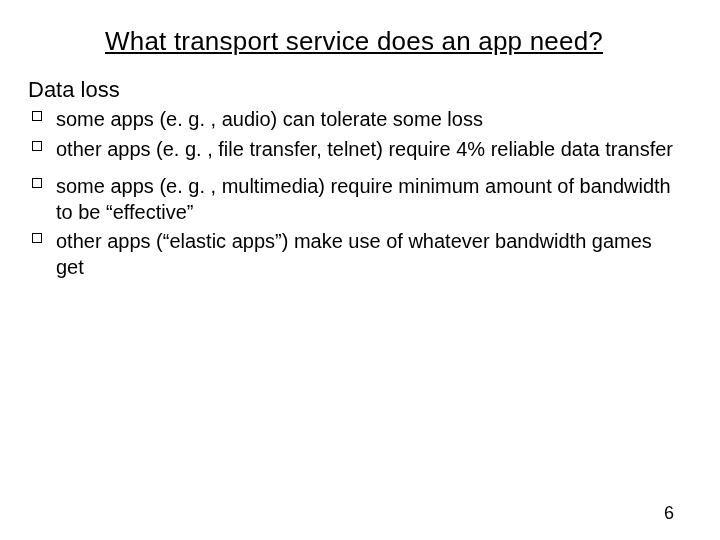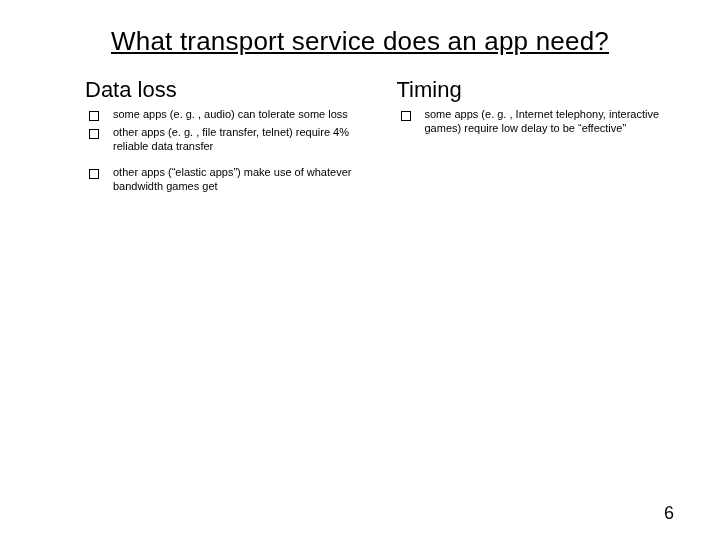--- a/index.html
+++ b/index.html
@@ -8,50 +8,49 @@
     width: 720px;
     height: 540px;
     background: #fff;
     font-family: "Comic Sans MS", "Comic Sans", cursive, sans-serif;
     color: #000;
   }
   .slide {
     box-sizing: border-box;
     width: 720px;
     height: 540px;
-    padding: 22px 40px 20px 40px;
+    padding: 22px 40px 20px 28px;
     position: relative;
   }
   .title {
     font-size: 26px;
     text-align: center;
     text-decoration: underline;
     margin: 4px 0 18px 0;
     letter-spacing: 0.2px;
   }
   .cols {
     display: flex;
     gap: 28px;
-    margin-left: 45px;
   }
   .col {
     flex: 1;
   }
   .sec-head {
     font-size: 22px;
     margin: 2px 0 4px 0;
   }
   ul.bullets {
     list-style: none;
     margin: 0 0 12px 0;
     padding: 0 0 0 22px;
   }
   ul.bullets > li {
     position: relative;
-    font-size: 11px;
+    font-size: 20px;
     line-height: 1.28;
     margin: 2px 0 4px 0;
     padding-left: 6px;
   }
   ul.bullets > li::before {
     content: "";
     position: absolute;
     left: -18px;
     top: 4px;
     width: 10px;
@@ -79,31 +78,24 @@
 
     <div class="col">
 
       <div class="sec-head">Data loss</div>
       <ul class="bullets">
         <li><span>some apps (e. g. , audio) can tolerate some loss</span></li>
         <li><span>other apps (e. g. , file transfer, telnet) require 4% reliable data transfer</span></li>
       </ul>
 
       <ul class="bullets">
+        <li><span>some apps (e. g. , multimedia) require minimum amount of bandwidth to be “effective”</span></li>
         <li><span>other apps (“elastic apps”) make use of whatever bandwidth games get</span></li>
       </ul>
 
     </div>
 
-    <div class="col">
-
-      <div class="sec-head">Timing</div>
-      <ul class="bullets">
-        <li><span>some apps (e. g. , Internet telephony, interactive games) require low delay to be “effective”</span></li>
-      </ul>
-
-    </div>
 
   </div>
 
   <div class="pagenum">6</div>
 
 </div>
 
 </body></html>

